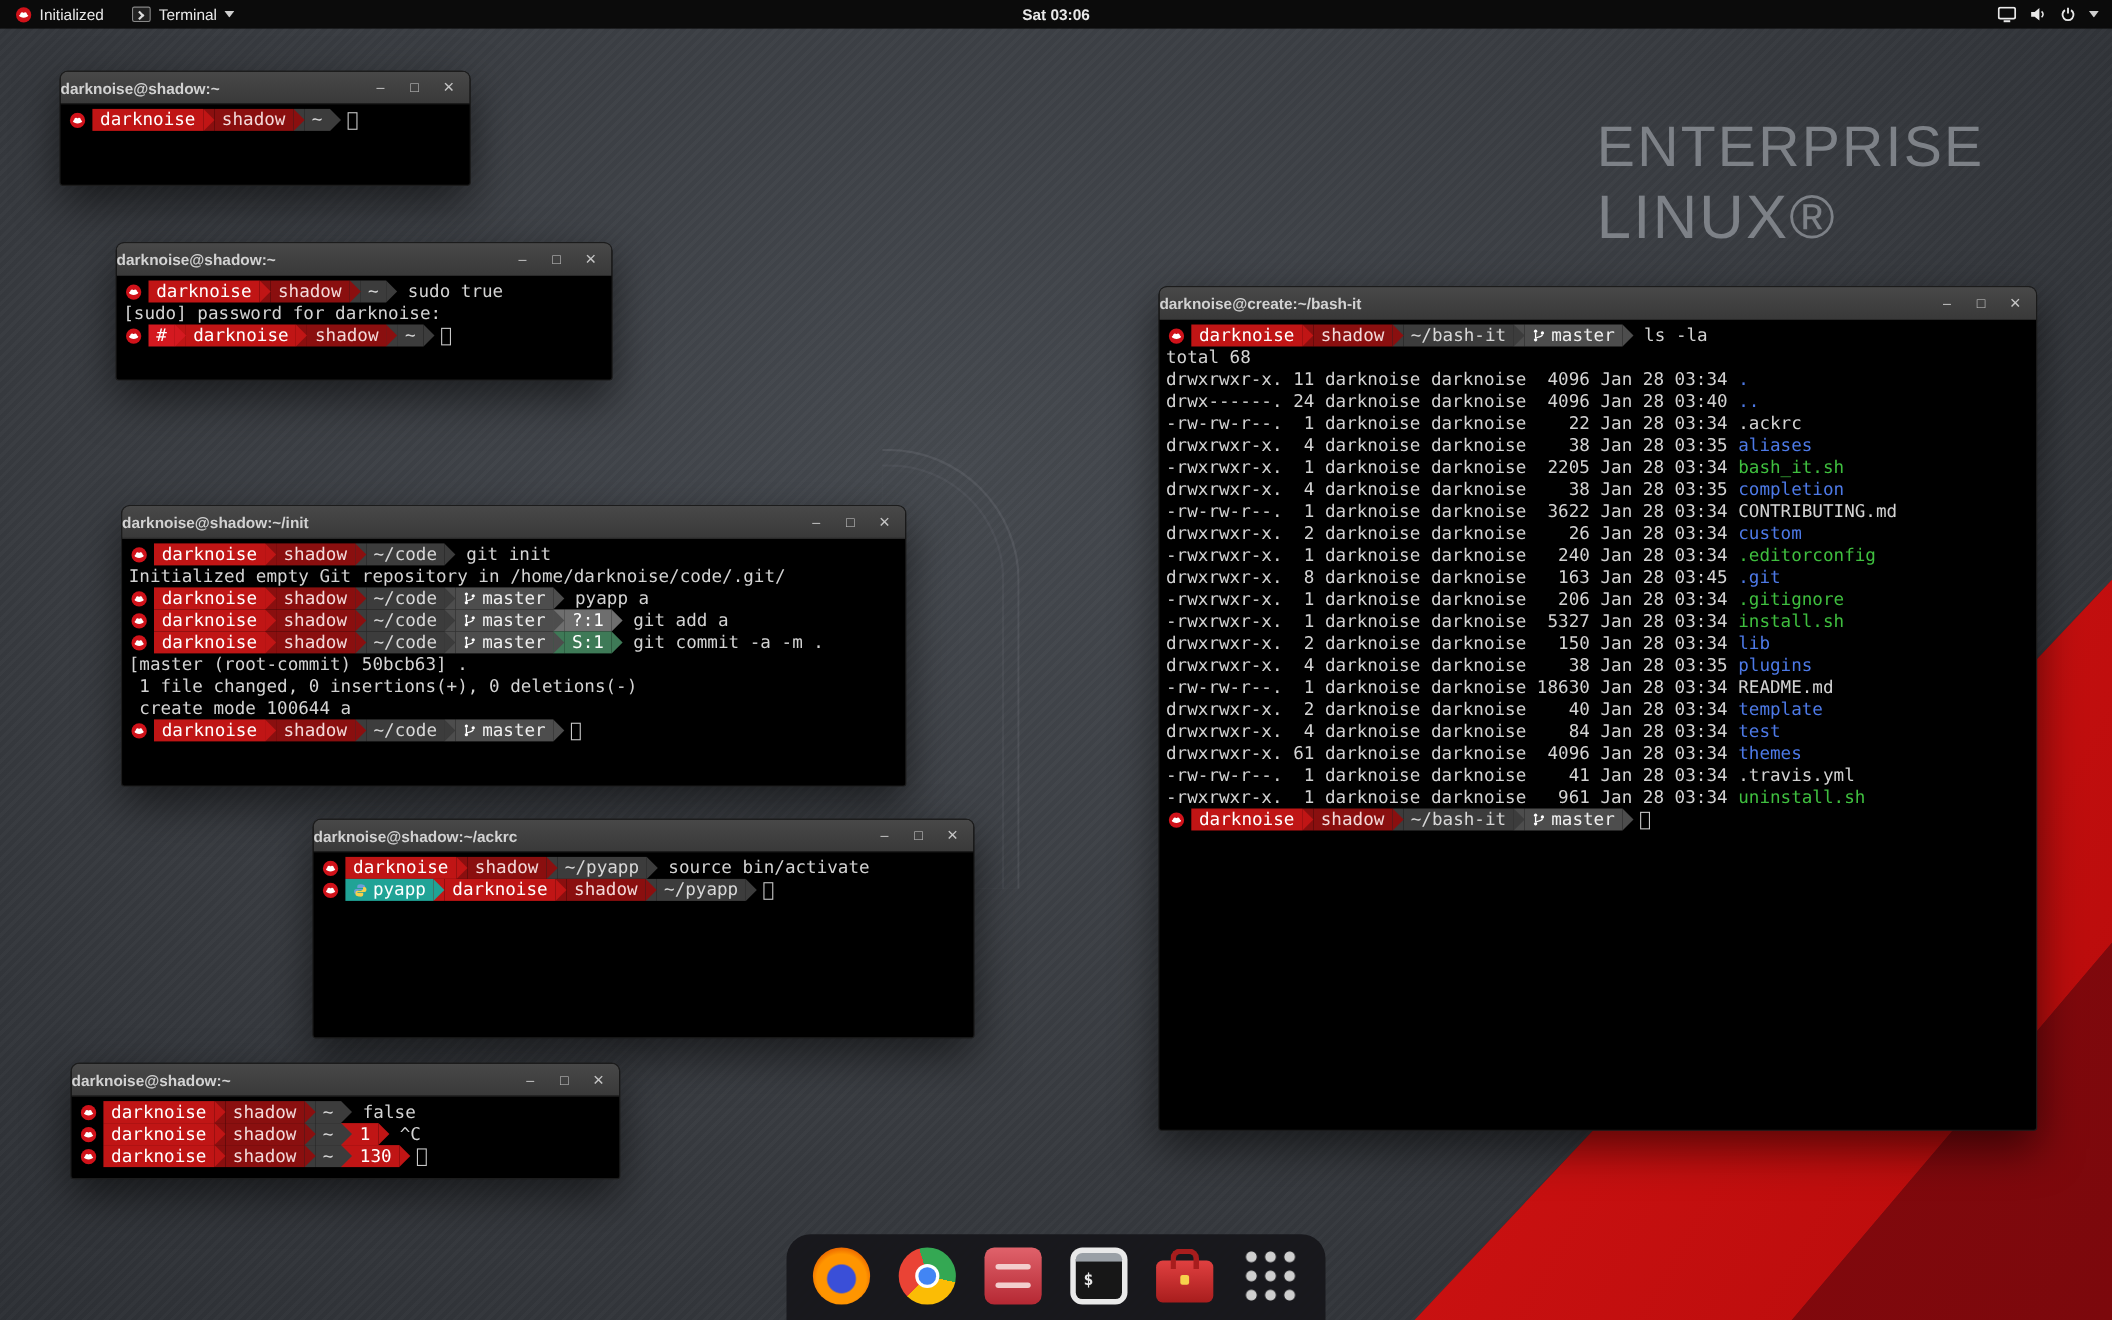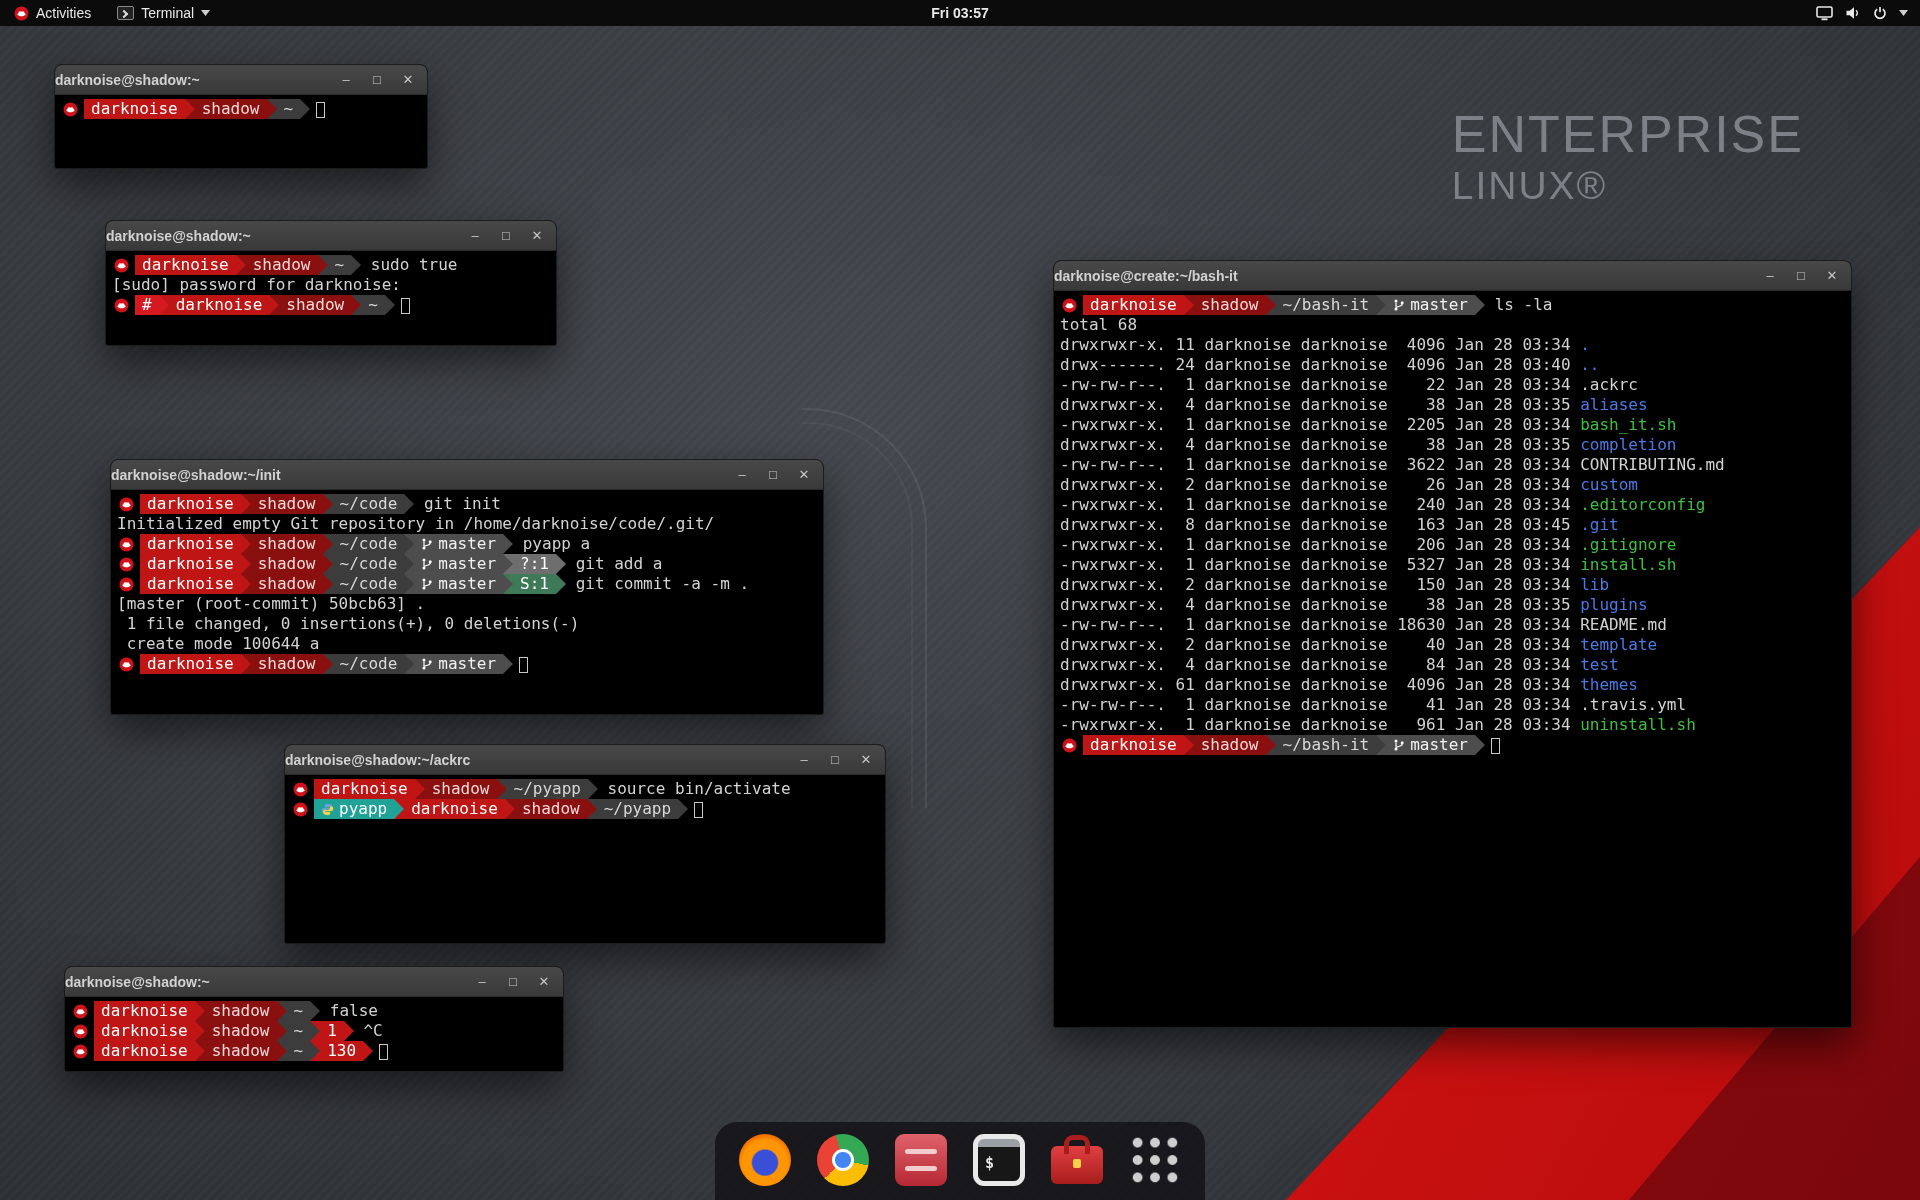--- a/index.html
+++ b/index.html
@@ -13,21 +13,21 @@
   .rs{position:absolute;inset:0;}
   .rs-dark{clip-path:polygon(1286px 1200px,1920px 527px,1920px 1200px);background:linear-gradient(135deg,#9c1016,#6f0a0e);}
   .rs-bright{clip-path:polygon(1286px 1200px,1920px 527px,1920px 857px,1629px 1200px);background:linear-gradient(120deg,#ff2222,#b70b0b);}
   .rs-corner{clip-path:polygon(1629px 1200px,1920px 857px,1920px 1200px);background:linear-gradient(120deg,#a30d12,#7c080c);}
   .arc-a{position:absolute;left:802px;top:408px;width:125px;height:400px;border-top:2px solid rgba(200,205,210,0.10);border-right:2px solid rgba(200,205,210,0.10);border-top-right-radius:120px;}
   .arc-b{position:absolute;left:802px;top:422px;width:111px;height:386px;border-top:2px solid rgba(200,205,210,0.06);border-right:2px solid rgba(200,205,210,0.06);border-top-right-radius:105px;}
 
   .branding{position:absolute;top:102px;right:116px;z-index:4;user-select:none;}
   .b1{font-size:37px;font-weight:700;letter-spacing:3px;color:#92979d;}
   .b2{font-size:52px;font-weight:400;letter-spacing:2px;color:#7d8187;margin-top:2px;}
-  .b3{font-size:39px;font-weight:400;letter-spacing:2px;color:#7d8187;}
+  .b3{font-size:56px;font-weight:400;letter-spacing:2px;color:#7d8187;}
 
   
   .topbar{position:absolute;top:0;left:0;right:0;height:26px;background:#0b0b0b;color:#e8e8e8;display:flex;align-items:center;font-size:14px;z-index:60;}
   .tb-left{display:flex;align-items:center;gap:18px;padding-left:10px;}
   .tb-item{display:flex;align-items:center;gap:7px;height:26px;padding:0 4px;}
   .tb-center{position:absolute;left:50%;transform:translateX(-50%);font-weight:700;}
   .tb-right{margin-left:auto;display:flex;align-items:center;gap:12px;padding-right:12px;}
   .tbicon{display:flex;align-items:center;}
   .term-mini{width:17px;height:14px;background:#222;border:1px solid #888;border-radius:2px;position:relative;}
   .term-mini::before{content:"";position:absolute;left:3px;top:4px;border-top:2px solid #ddd;border-right:2px solid #ddd;width:4px;height:4px;transform:rotate(45deg);}
@@ -85,33 +85,33 @@
 
 <div class="topbar">
   <div class="tb-left">
     <div class="tb-item">
       <span class="tbicon">
         <svg width="15" height="15" viewBox="0 0 14 14">
             <circle cx="7" cy="7" r="6.5" fill="#d0121a"></circle>
             <path d="M3 7.6c.6 1.1 2.2 1.9 4 1.9s3.4-.8 4-1.9c-.4-.2-1-.9-1.2-1.4-.3-.6-.5-1.4-1.4-1.4-.6 0-.8.4-1.4.4s-.8-.4-1.4-.4c-.9 0-1.1.8-1.4 1.4-.2.5-.8 1.2-1.2 1.4z" fill="#fff"></path>
           </svg>
       </span>
-      <span>Activities</span>
+      <span>Initialized</span>
     </div>
     <div class="tb-item">
       <span class="term-mini"></span>
       <span>Terminal</span>
       <span class="tbicon">
         <svg width="9" height="6" viewBox="0 0 9 6">
             <path d="M0 0h9L4.5 6z" fill="#cfcfcf"></path>
           </svg>
       </span>
     </div>
   </div>
-  <div class="tb-center">Fri 03:57</div>
+  <div class="tb-center">Sat 03:06</div>
   <div class="tb-right">
     <span class="tbicon">
       <svg width="17" height="15" viewBox="0 0 17 15">
           <rect x="1" y="1" width="15" height="10" rx="1.5" fill="none" stroke="#e8e8e8" stroke-width="1.6"></rect>
           <rect x="5.5" y="12.4" width="6" height="1.8" fill="#e8e8e8"></rect>
         </svg>
     </span>
     <span class="tbicon">
       <svg width="16" height="14" viewBox="0 0 16 14">
           <path d="M1.5 4.8h3.2L9 1.3v11.4L4.7 9.2H1.5z" fill="#e8e8e8"></path>

